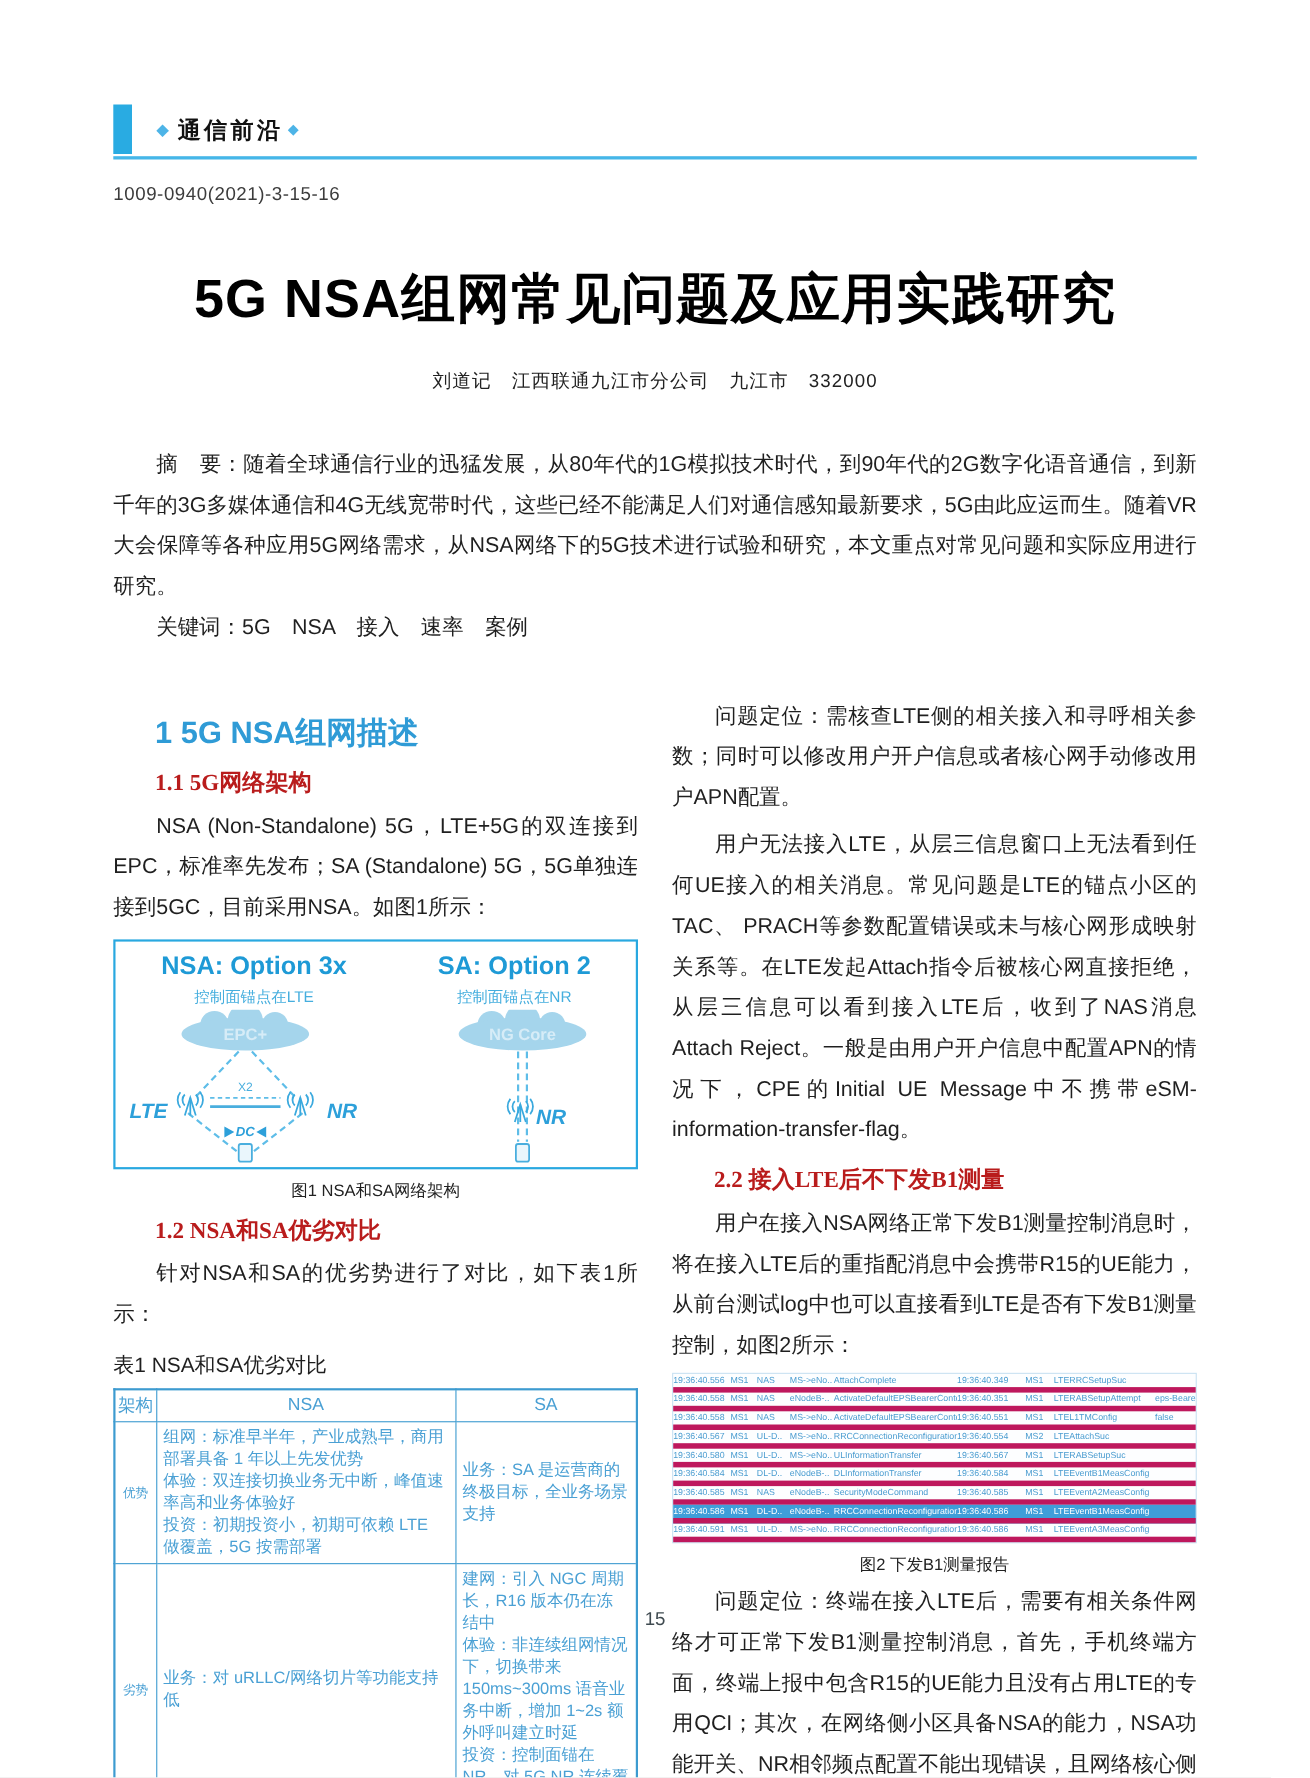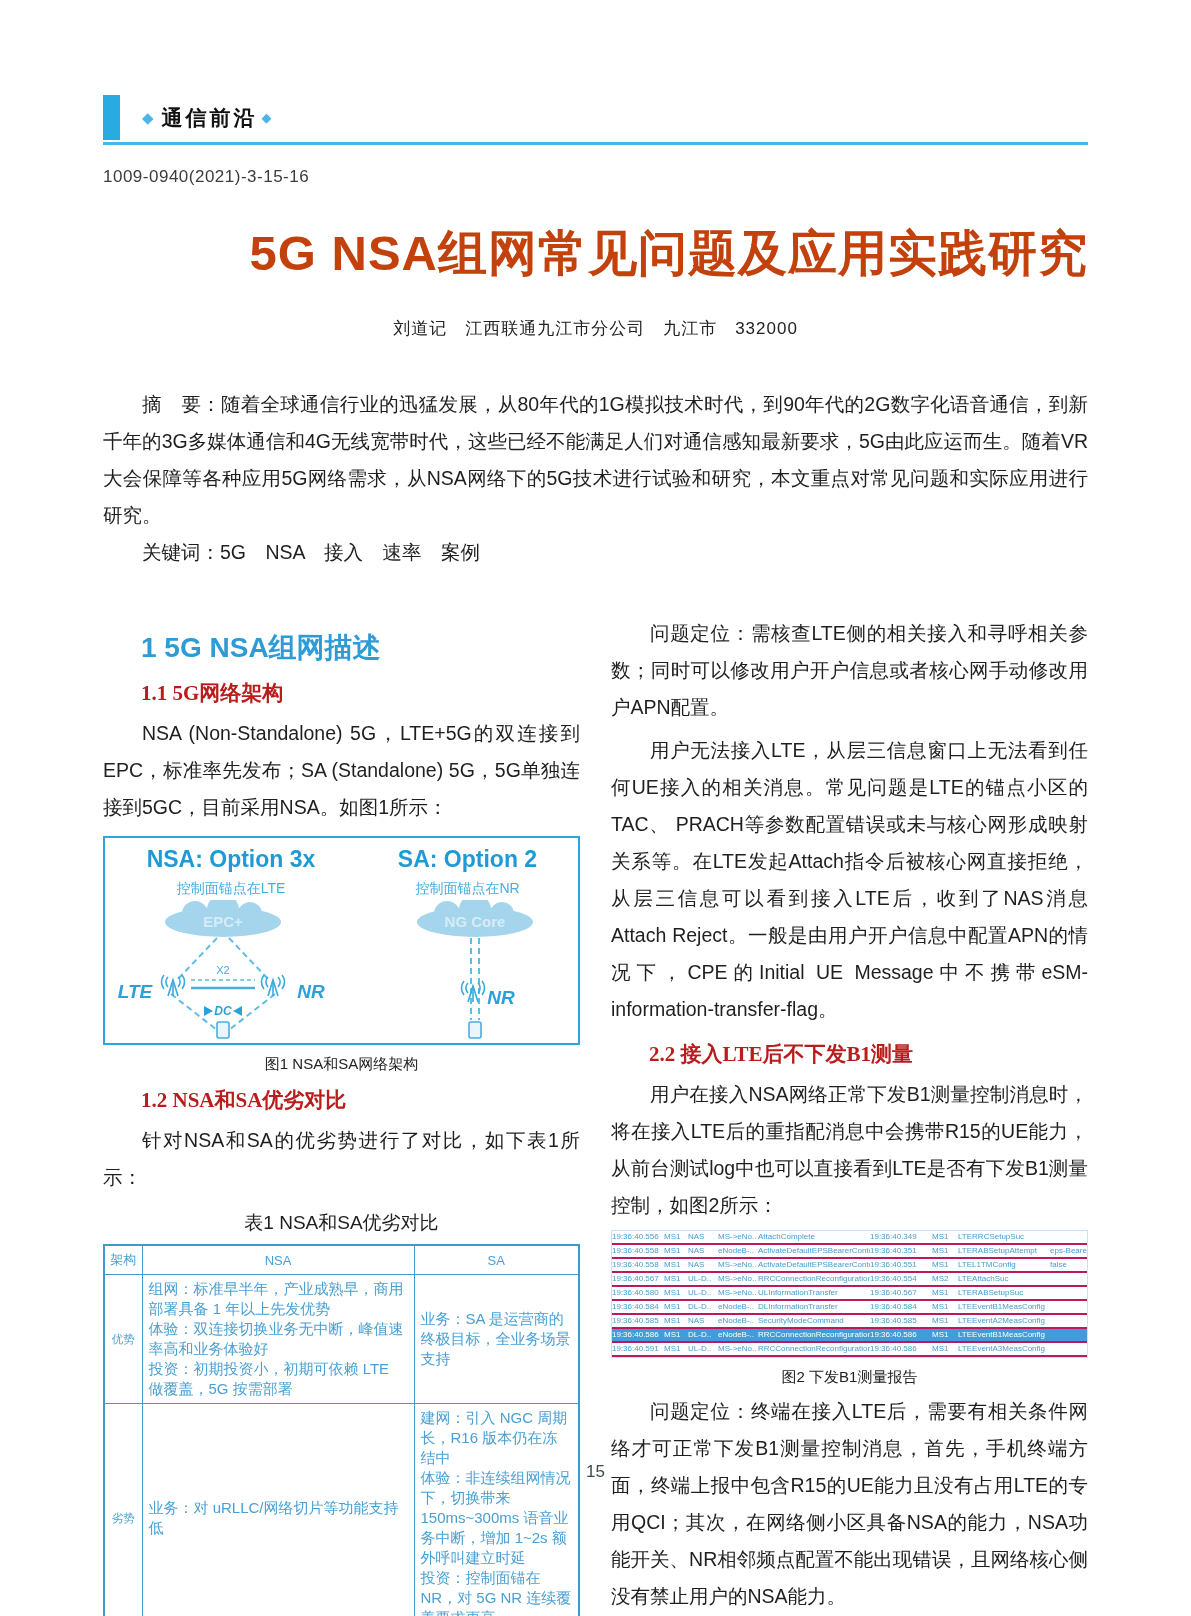--- a/index.html
+++ b/index.html
@@ -10,21 +10,21 @@
   
   .brand-row{display:flex;align-items:center;padding-top:95px;height:45px;box-sizing:content-box;}
   .brand-bar{width:17px;height:45px;background:#29abe2;margin-right:22px;}
   .diamond{color:#4db4e7;font-size:15px;margin:0 8px 0 0;}
   .diamond.tail{margin:0 0 0 4px;font-size:13px;}
   .brand-text{font-size:21px;font-weight:bold;letter-spacing:3px;color:#111;}
   .header-rule{height:3px;background:#45b6e8;margin-top:2px;}
   .doc-number{font-size:17px;color:#3c3c3c;margin-top:22px;letter-spacing:.5px;}
 
   
-  .article-title{margin-top:34px;text-align:right;font-size:49px;font-weight:bold;color:#c2410c;letter-spacing:1px;}
+  .article-title{margin-top:52px;text-align:center;font-size:49px;font-weight:bold;color:#000000;letter-spacing:1px;}
   .author-line{margin-top:30px;text-align:center;font-size:17px;color:#222;letter-spacing:1px;}
 
   
   .abstract{margin-top:46px;font-size:19.5px;line-height:37px;text-align:justify;}
   .abstract p{margin:0;}
   .abstract .ind{text-indent:2em;display:block;}
 
   
   .cols{display:flex;gap:31px;margin-top:44px;}
   .col{width:477px;}
@@ -37,33 +37,33 @@
   .fig1-title{position:absolute;top:8px;text-align:center;font-weight:bold;font-size:23px;color:#1e9ad6;}
   .fig1-title.nsa{left:0;width:252px;}
   .fig1-title.sa{left:252px;right:0;}
   .fig1-sub{position:absolute;top:42px;text-align:center;font-size:14px;color:#45aede;}
   .fig1-sub.nsa{left:0;width:252px;}
   .fig1-sub.sa{left:252px;right:0;}
   .fig1-svg{position:absolute;left:0;top:62px;}
   .fig-caption{text-align:center;font-size:15px;color:#222;margin:10px 0 6px;}
 
   
-  .tbl-caption{text-align:center;font-size:19px;margin:14px 0 8px;}
+  .tbl-caption{font-size:19px;margin:14px 0 8px;}
   table.cmp{border-collapse:collapse;width:100%;table-layout:fixed;border:2px solid #3d9bd0;}
   table.cmp th,table.cmp td{border:1px solid #3d9bd0;color:#4aa0d4;vertical-align:middle;}
-  table.cmp th{font-size:13px;font-weight:normal;height:26px;text-align:center;}
+  table.cmp th{font-size:16px;font-weight:normal;height:26px;text-align:center;}
   table.cmp td.lbl{text-align:center;font-size:11.5px;width:36px;}
   table.cmp td.cell{font-size:15px;line-height:20px;padding:4px 6px;white-space:pre-line;text-align:left;}
   col.c-arch{width:38px;} col.c-nsa{width:272px;} col.c-sa{width:auto;}
 
   
   .log-table{border:1px solid #c9e2f2;margin:6px 0 2px;background:#fdfeff;}
   .log-row{display:grid;grid-template-columns:52px 24px 30px 40px 112px 62px 26px 92px 1fr;
            align-items:center;height:12px;font-size:8px;line-height:10px;color:#4a9cd0;
-           border-bottom:2px solid #be185d;overflow:hidden;white-space:nowrap;}
+           border-bottom:5px solid #be185d;overflow:hidden;white-space:nowrap;}
   .log-row span{overflow:hidden;text-overflow:clip;}
   .log-row.log-hl{background:#3f9ed9;color:#fff;}
 
   
   .page-number{position:absolute;left:0;right:0;top:1462px;text-align:center;font-size:17px;color:#3f4a50;}
 
   svg text{font-family:"Liberation Sans","DejaVu Sans",sans-serif;}
 </style>
 </head>
 <body>

